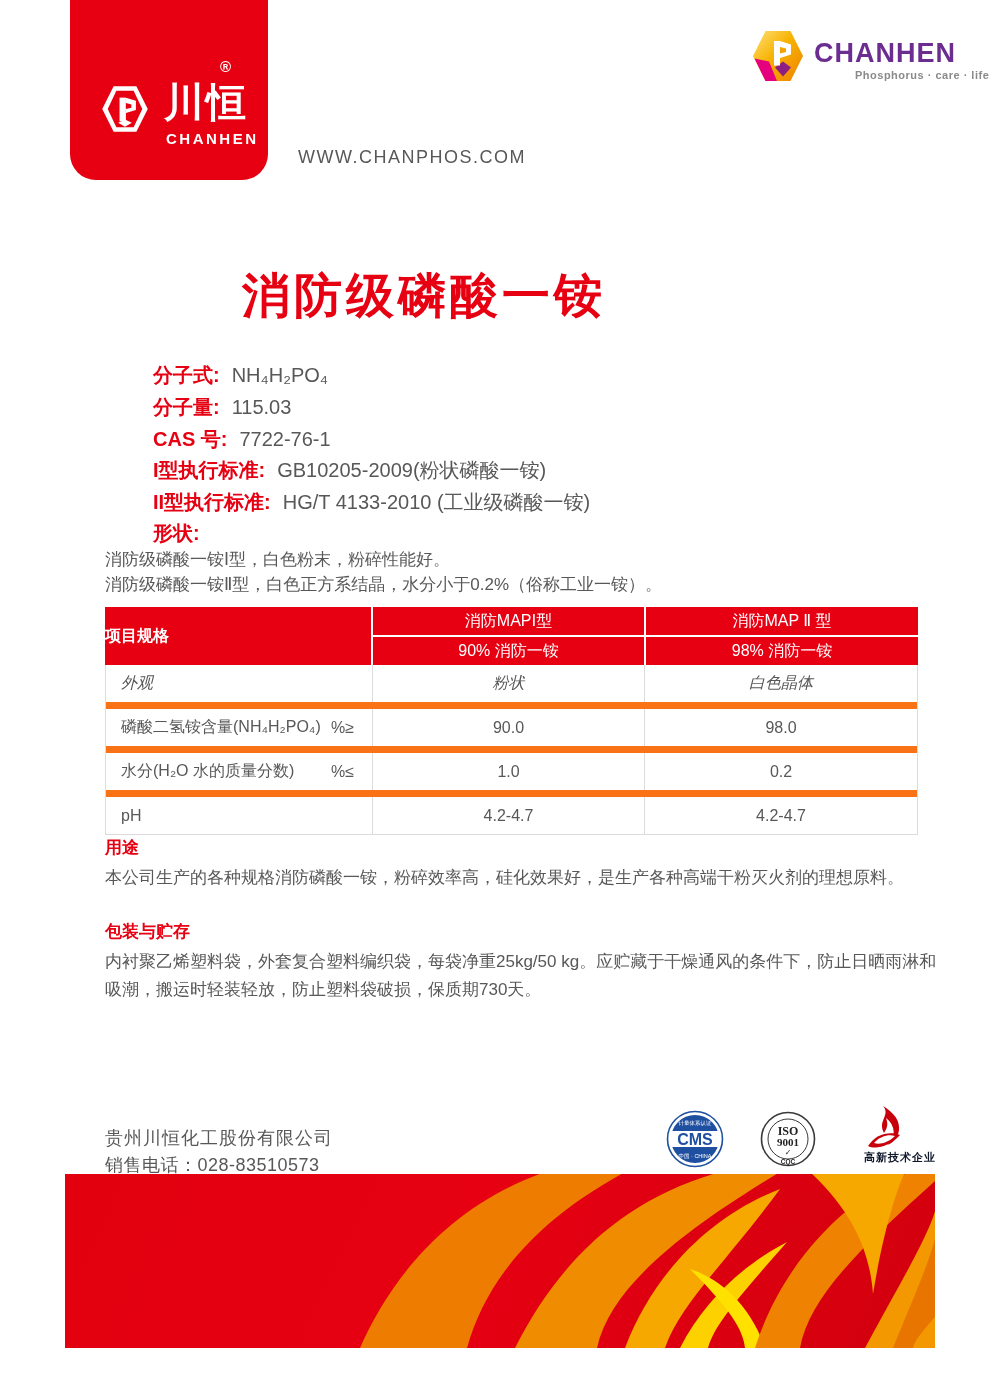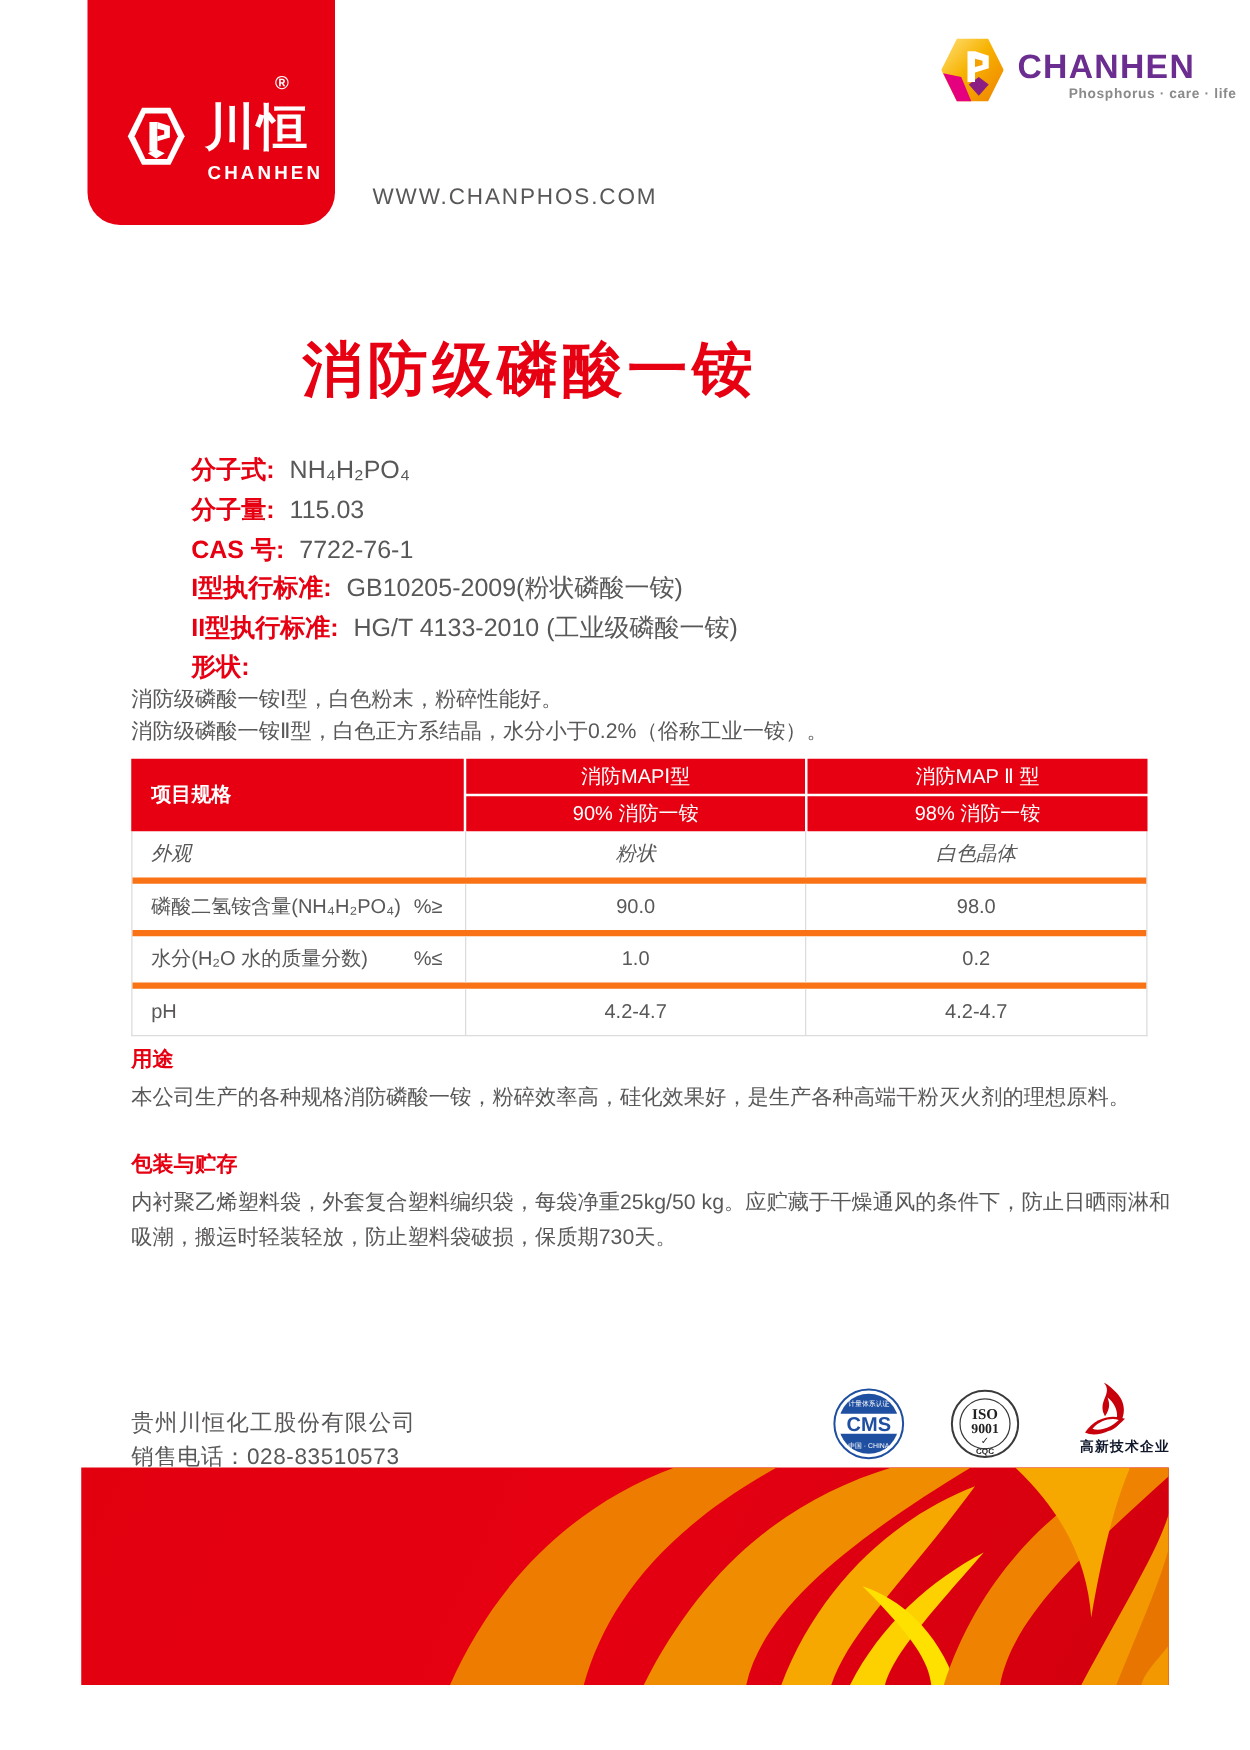--- a/index.html
+++ b/index.html
@@ -31,23 +31,23 @@
   .plabel{color:#e60012;font-weight:bold;margin-right:12px;}
   .pvalue{color:#595757;}
   .shape-line{position:absolute;left:105px;font-size:17px;color:#595757;white-space:nowrap;}
   
   .spec-table{position:absolute;left:105px;top:607px;width:813px;}
   .spec-header{
     display:grid;grid-template-columns:266px 271px 272px;grid-template-rows:28px 28px;
     gap:2px;background:#ffffff;
   }
   .spec-header .cell{background:#e60012;color:#ffffff;font-size:16px;display:flex;align-items:center;justify-content:center;}
-  .spec-header .corner{grid-row:1 / span 2;justify-content:flex-start;padding-left:16px;font-weight:bold;}
+  .spec-header .corner{grid-row:1 / span 2;justify-content:flex-start;font-weight:bold;}
   .spec-body{border:1px solid #dcdcdc;border-top:none;}
-  .spec-row{display:grid;grid-template-columns:266px 272px 273px;height:37px;border-top:5px solid #f97316;}
+  .spec-row{display:grid;grid-template-columns:266px 272px 273px;height:37px;border-top:7px solid #f97316;}
   .spec-row:first-child{border-top:none;font-style:italic;}
   .spec-row .c{display:flex;align-items:center;justify-content:center;font-size:16px;color:#595757;border-left:1px solid #dcdcdc;}
   .spec-row .item{justify-content:space-between;padding:0 18px 0 15px;border-left:none;}
   
   .sec-heading{position:absolute;left:105px;font-size:17px;font-weight:bold;color:#e60012;}
   .sec-body{position:absolute;left:105px;width:838px;font-size:17px;line-height:28px;color:#595757;}
   
   .company{position:absolute;left:105px;top:1126px;font-size:18px;color:#595757;letter-spacing:1px;}
   .phone{position:absolute;left:105px;top:1153px;font-size:18px;color:#595757;letter-spacing:0.5px;}
   .cert{position:absolute;}

